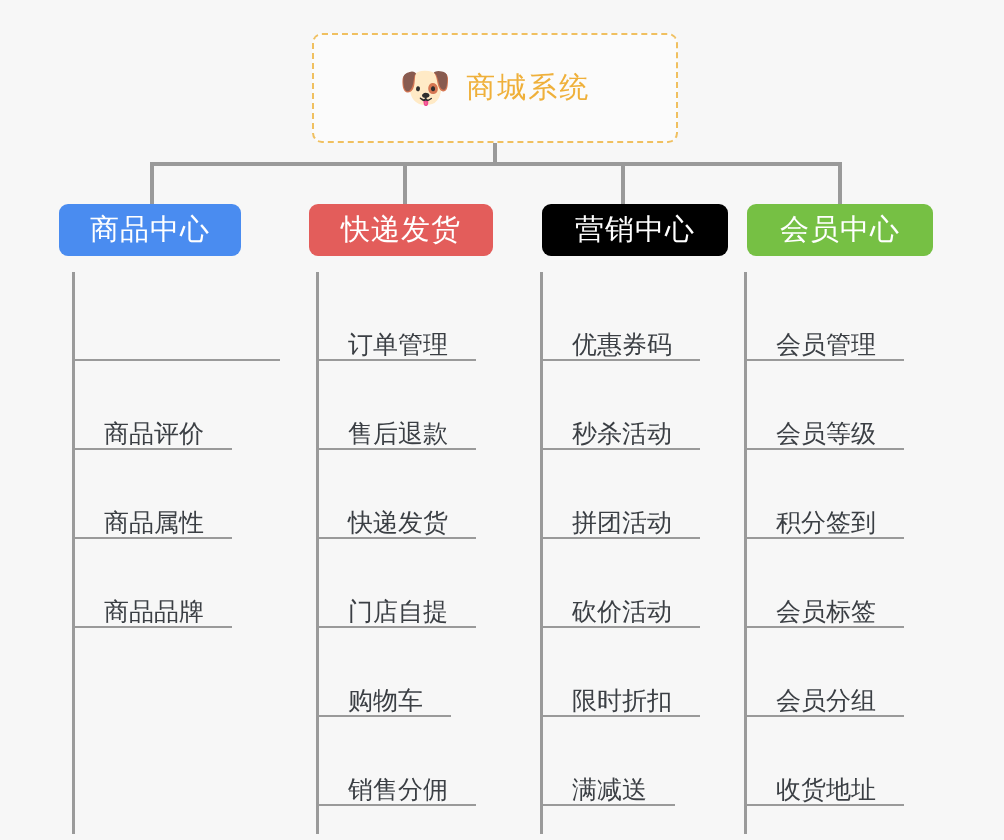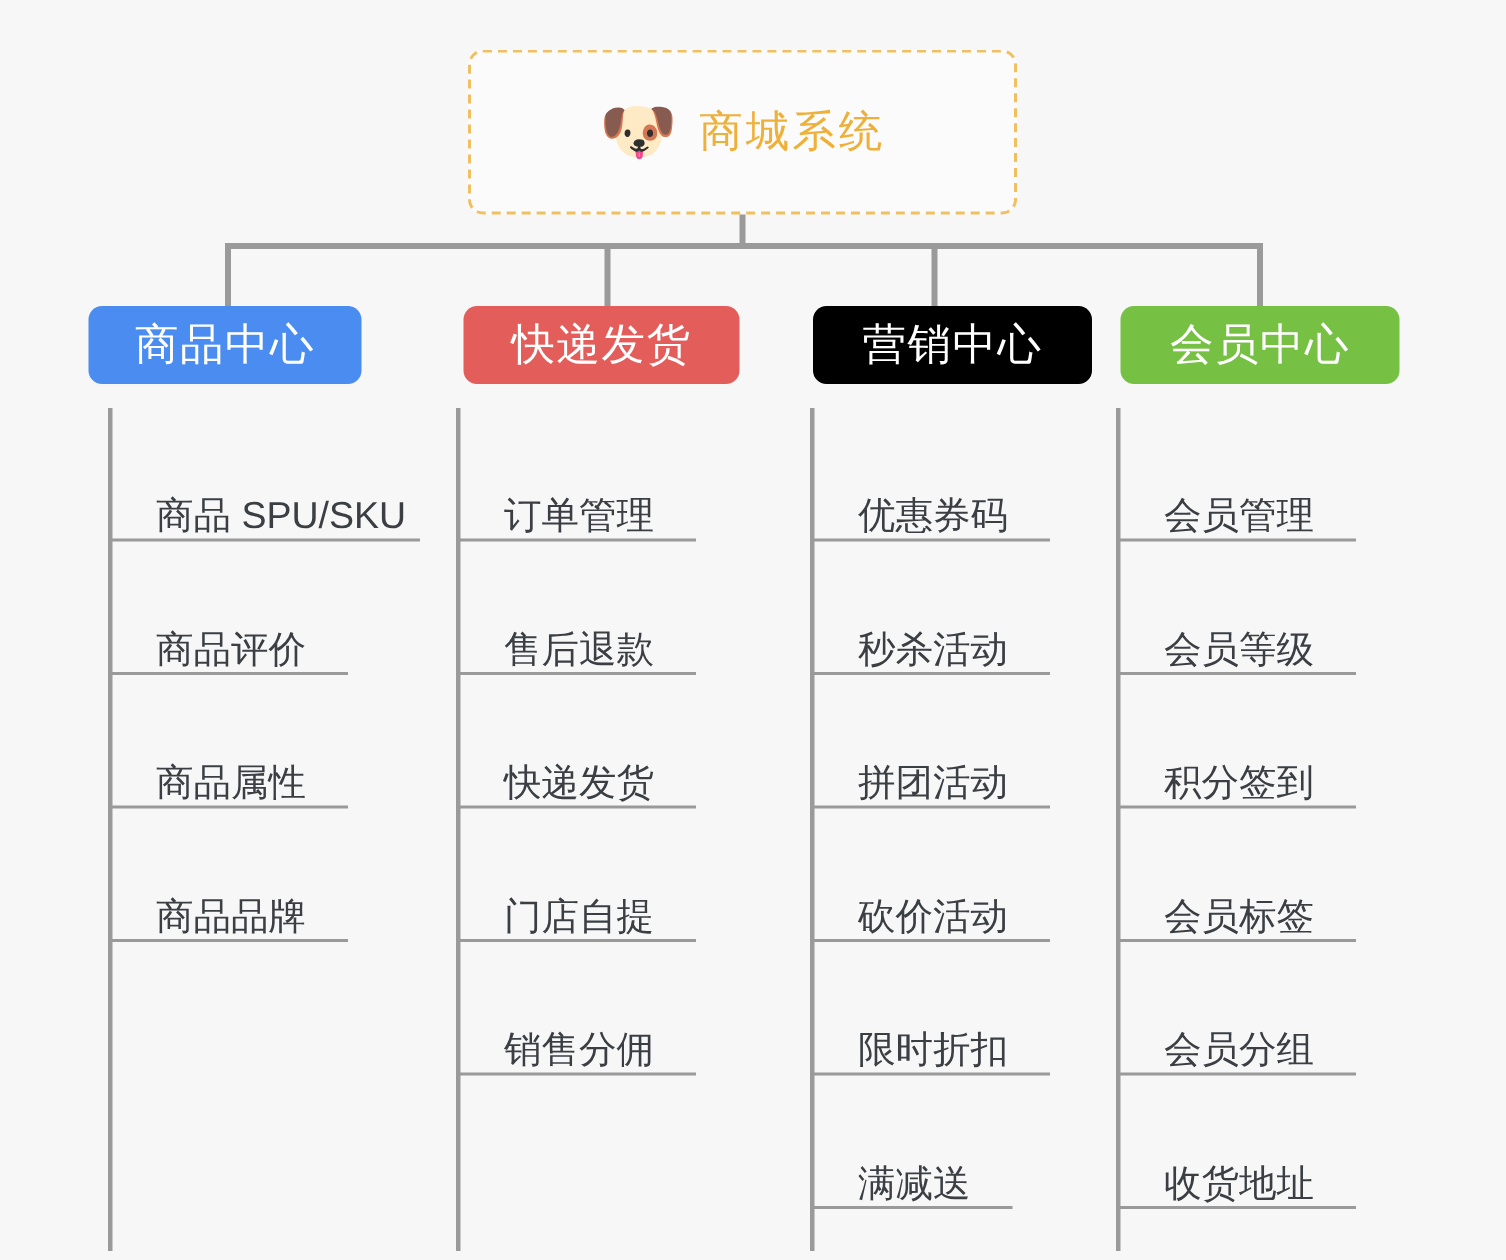--- a/index.html
+++ b/index.html
@@ -144,56 +144,59 @@
   <div class="conn conn-drop" style="left:621px"></div>
   <div class="conn conn-drop" style="left:838px"></div>
 
   <div class="cat-box" style="left:59px; width:182px; background:#4a8cf0">
     <span>商品中心</span>
   </div>
   <div class="leaf-col" style="left:72px">
     <div class="leaf-spine" style="height:562px"></div>
     <div class="leaf-item">
       <span class="leaf-rule" style="width:208px"></span>
-      <span class="leaf-label">商品 SPU/SKU</span>
     </div>
     <div class="leaf-item">
       <span class="leaf-rule" style="width:160px"></span>
       <span class="leaf-label">商品评价</span>
     </div>
     <div class="leaf-item">
       <span class="leaf-rule" style="width:160px"></span>
       <span class="leaf-label">商品属性</span>
     </div>
     <div class="leaf-item">
       <span class="leaf-rule" style="width:160px"></span>
       <span class="leaf-label">商品品牌</span>
     </div>
   </div>
 
   <div class="cat-box" style="left:309px; width:184px; background:#e35d5b">
     <span>快递发货</span>
   </div>
-  <div class="leaf-col" style="left:304px">
+  <div class="leaf-col" style="left:316px">
     <div class="leaf-spine" style="height:562px"></div>
     <div class="leaf-item">
       <span class="leaf-rule" style="width:160px"></span>
       <span class="leaf-label">订单管理</span>
     </div>
     <div class="leaf-item">
       <span class="leaf-rule" style="width:160px"></span>
       <span class="leaf-label">售后退款</span>
     </div>
     <div class="leaf-item">
       <span class="leaf-rule" style="width:160px"></span>
       <span class="leaf-label">快递发货</span>
     </div>
     <div class="leaf-item">
       <span class="leaf-rule" style="width:160px"></span>
       <span class="leaf-label">门店自提</span>
+    </div>
+    <div class="leaf-item">
+      <span class="leaf-rule" style="width:135px"></span>
+      <span class="leaf-label">购物车</span>
     </div>
     <div class="leaf-item">
       <span class="leaf-rule" style="width:160px"></span>
       <span class="leaf-label">销售分佣</span>
     </div>
   </div>
 
   <div class="cat-box" style="left:542px; width:186px; background:#000000">
     <span>营销中心</span>
   </div>

